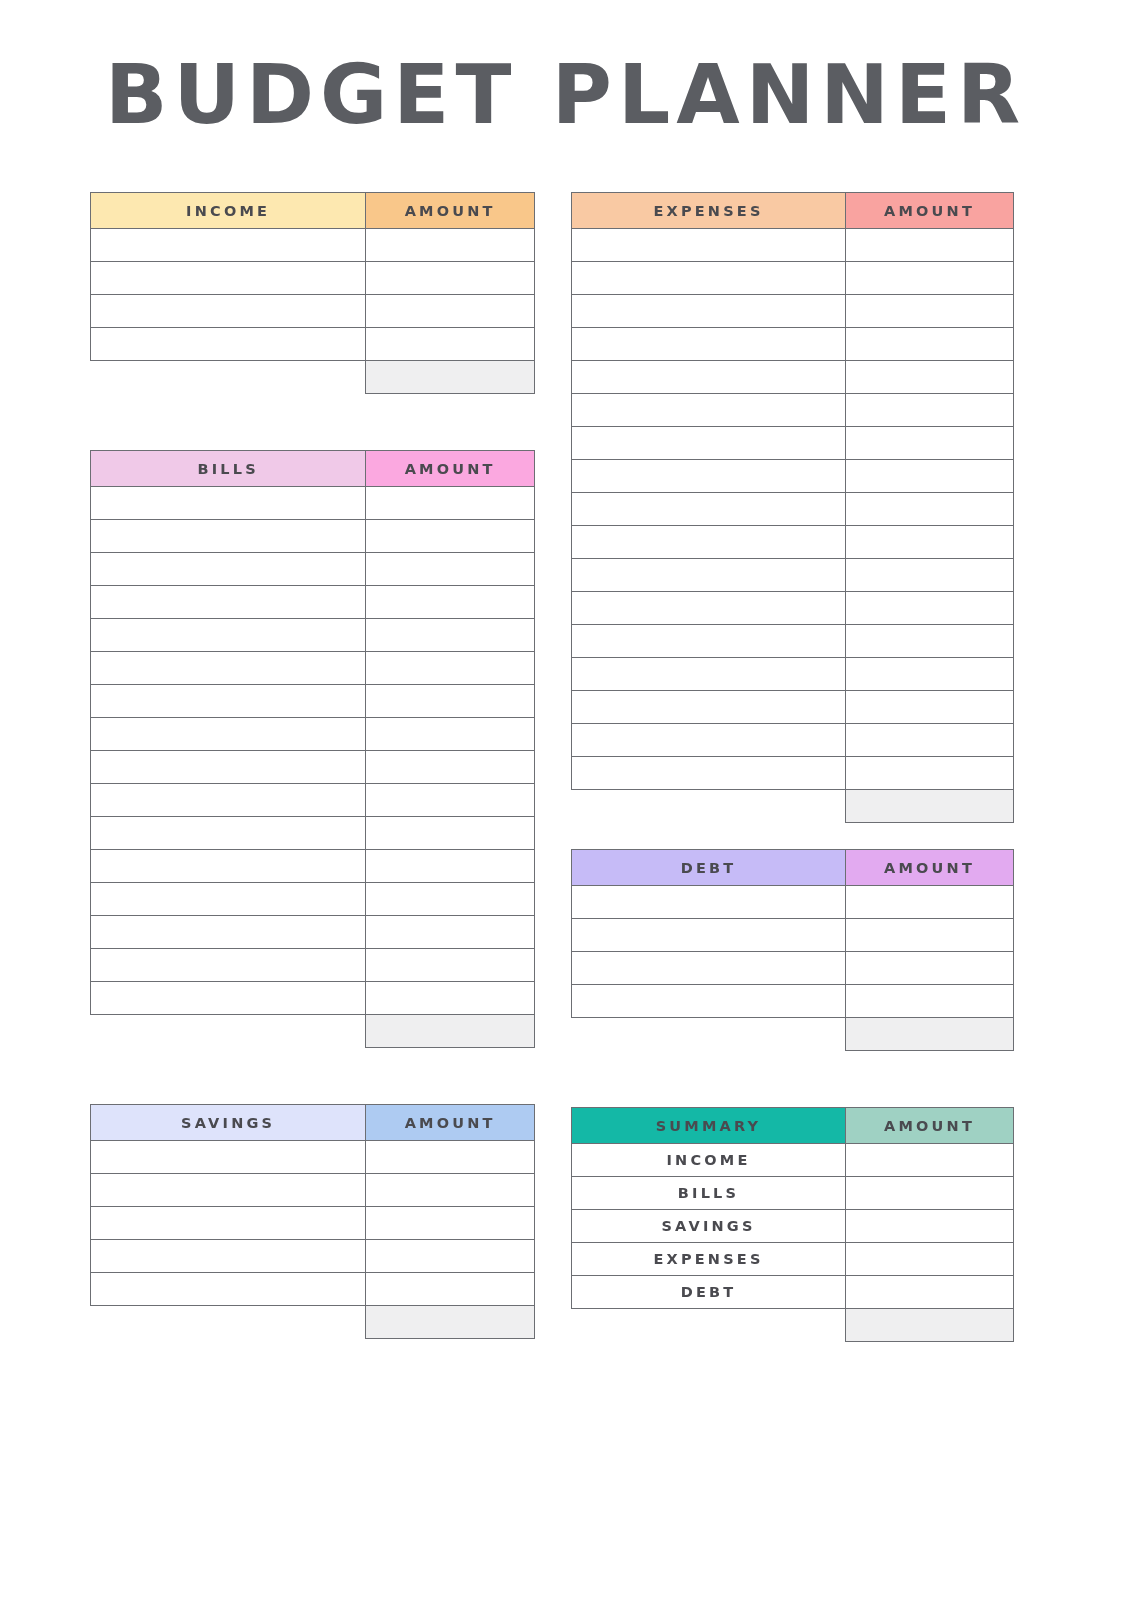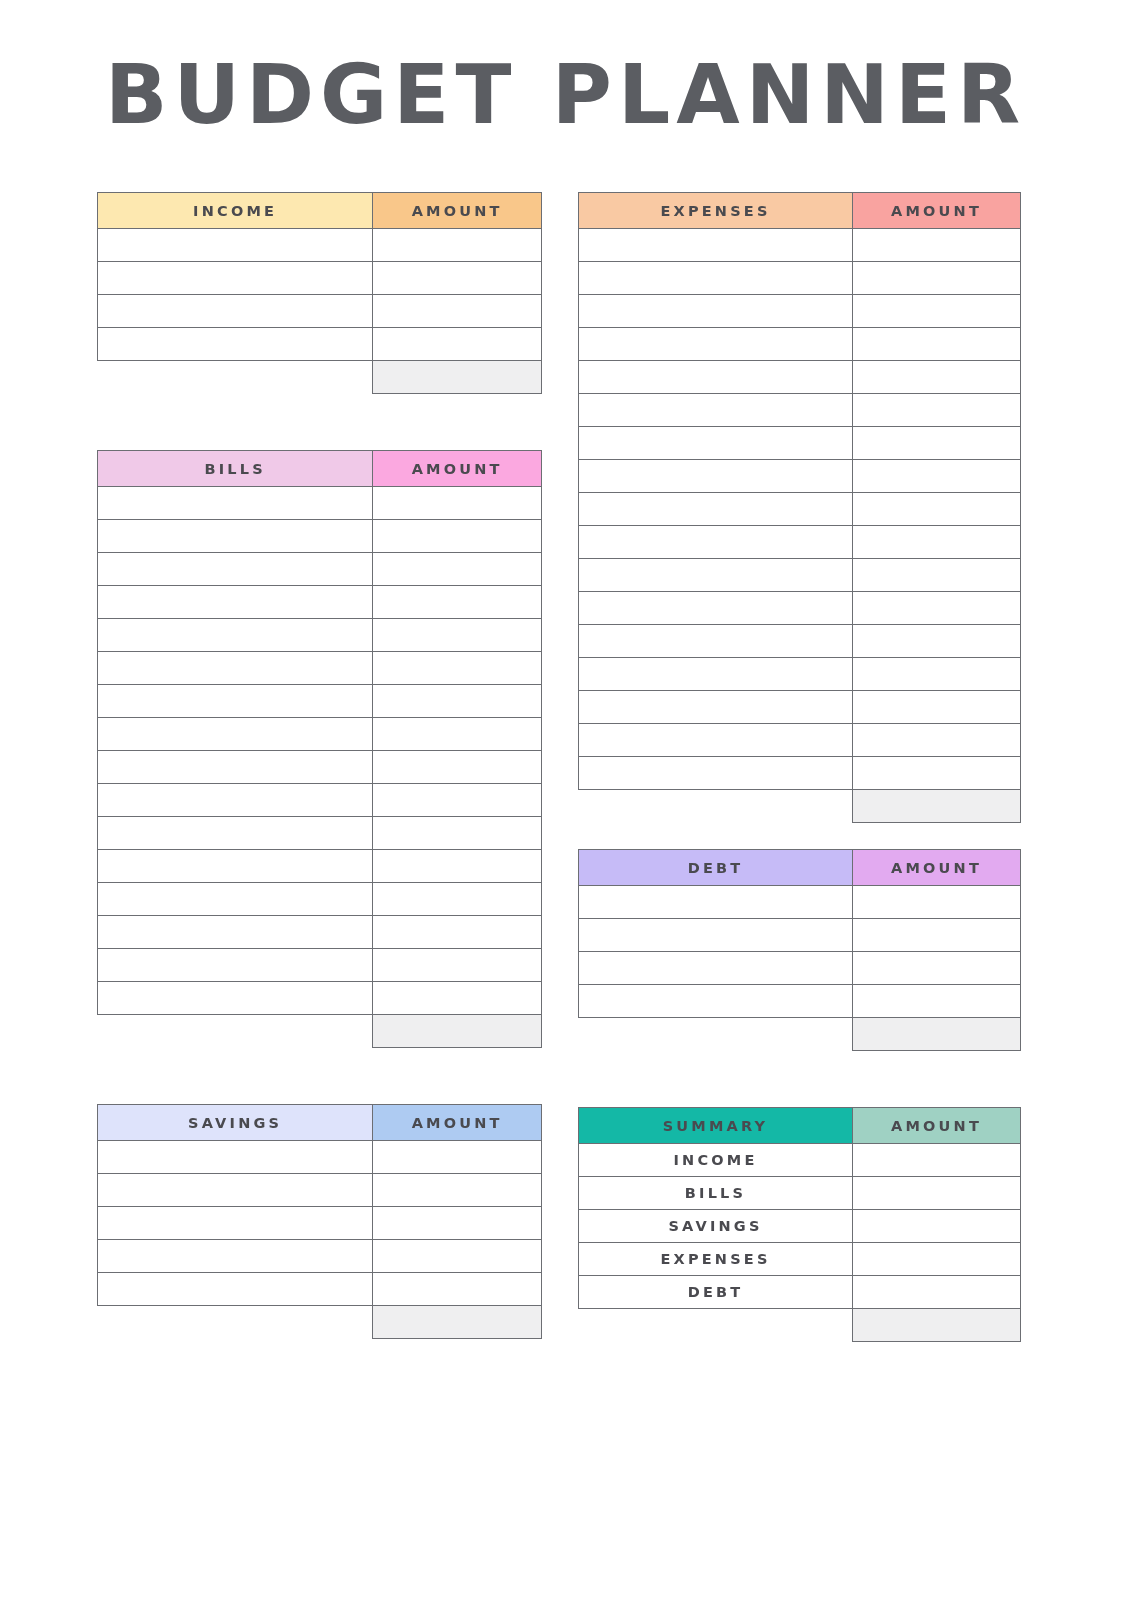--- a/index.html
+++ b/index.html
@@ -48,21 +48,20 @@
     position: absolute;
     left: 571px;
     top: 0;
     width: 443px;
   }
   .tbl {
     width: 100%;
     border-collapse: collapse;
     table-layout: fixed;
     margin-bottom: 0;
-    margin-left: 7px;
   }
   .tbl td, .tbl th {
     border: 1.6px solid #6c6e73;
     height: 33px;
     padding: 0;
     box-sizing: border-box;
   }
   .tbl th {
     font-size: 14.5px;
     font-weight: bold;

